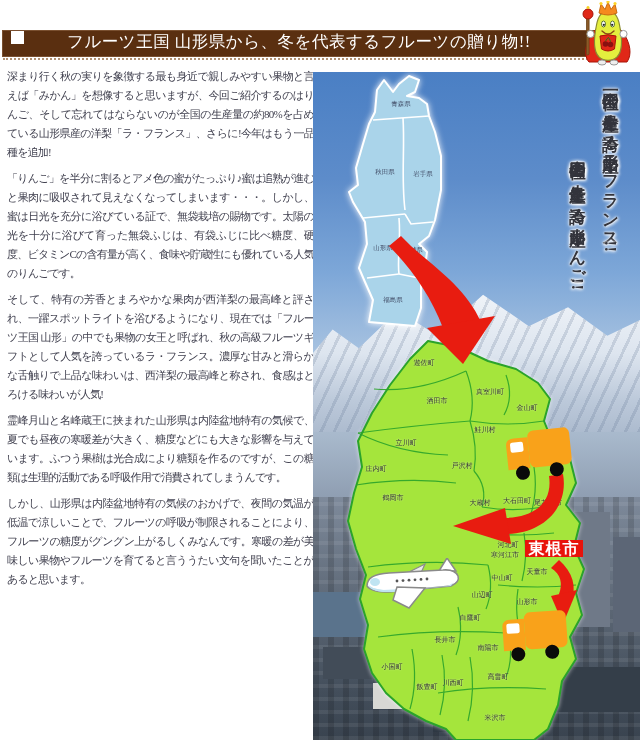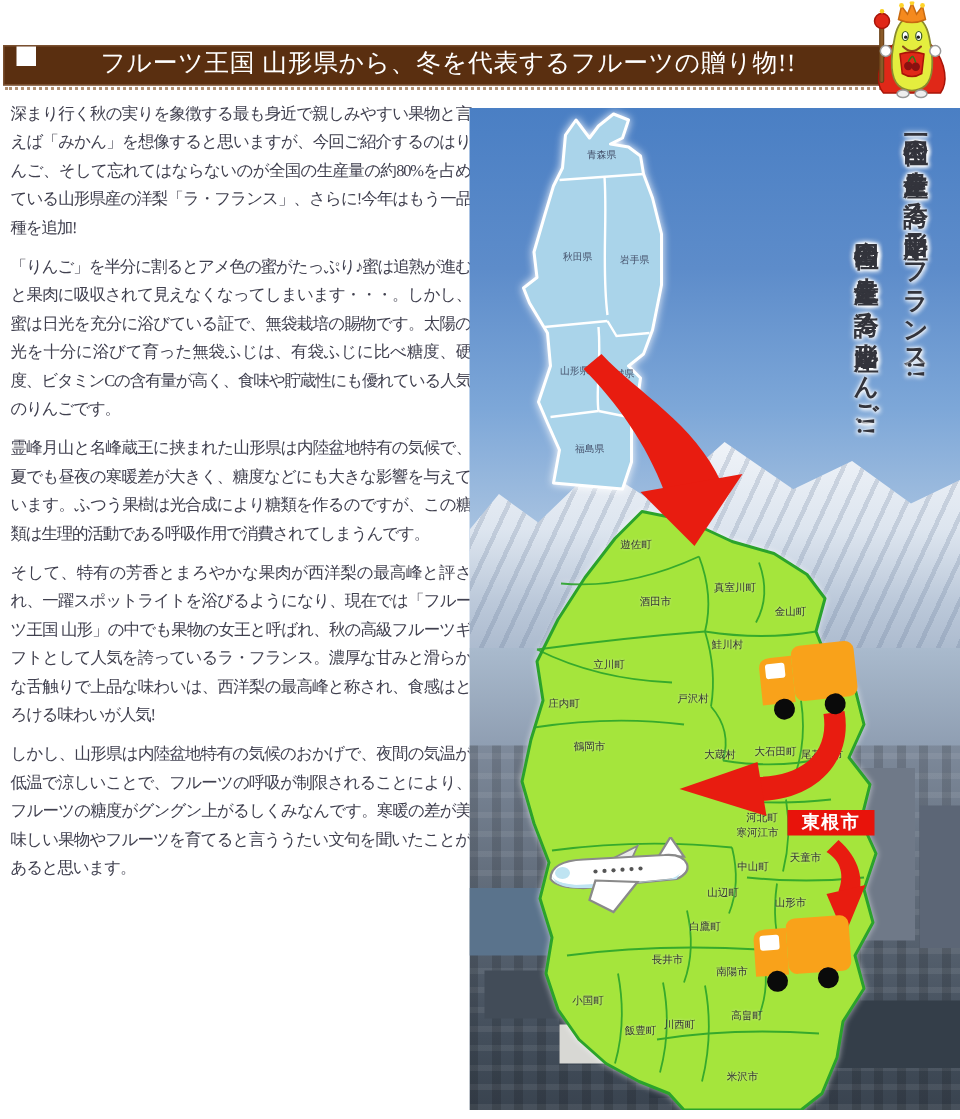--- a/index.html
+++ b/index.html
@@ -50,21 +50,21 @@
   .yamagata-map svg{filter:drop-shadow(0 0 2px rgba(255,255,255,.6));}
   .muni-label{position:absolute;transform:translate(-50%,-50%);font-size:7px;color:#333;
               white-space:nowrap;text-shadow:0 0 2px rgba(255,255,255,.55);}
 
   
   .arrows{position:absolute;inset:0;pointer-events:none;}
   .truck1{position:absolute;left:190px;top:355px;width:72px;height:52px;transform:rotate(-6deg);}
   .truck2{position:absolute;left:186px;top:535px;width:72px;height:55px;transform:rotate(-4deg);}
   .plane{position:absolute;left:50px;top:486px;width:104px;height:56px;}
   .highlight{position:absolute;left:212px;top:468px;width:58px;height:17px;
-             background:var(--highlight-red,#e8130b);color:#fff;font-size:12px;font-weight:bold;
+             background:var(--highlight-red,#e8130b);color:#fff;font-size:16px;font-weight:bold;
              text-align:center;line-height:17px;letter-spacing:1px;}
   .vtext{position:absolute;writing-mode:vertical-rl;color:#33343c;font-weight:600;
          text-shadow:0 0 2px #fff,0 0 4px #fff,1px 1px 3px rgba(255,255,255,.95);}
   .v1{left:286px;top:8px;font-size:16.5px;letter-spacing:.5px;}
   .v2{left:253px;top:76px;font-size:16.5px;letter-spacing:1px;}
 </style>
 </head>
 <body>
 
 <div class="header" data-interactable="false">
@@ -95,22 +95,22 @@
     <circle cx="12.5" cy="33" r="3.6" fill="#fff" stroke="#999"></circle>
     <circle cx="45.5" cy="33" r="3.6" fill="#fff" stroke="#999"></circle>
     <ellipse cx="24" cy="61.5" rx="4" ry="2.5" fill="#eee" stroke="#999"></ellipse>
     <ellipse cx="36" cy="61.5" rx="4" ry="2.5" fill="#eee" stroke="#999"></ellipse>
   </svg>
 </div>
 
 <div class="article" data-interactable="false">
     <p data-interactable="false">深まり行く秋の実りを象徴する最も身近で親しみやすい果物と言えば「みかん」を想像すると思いますが、今回ご紹介するのはりんご、そして忘れてはならないのが全国の生産量の約80%を占めている山形県産の洋梨「ラ・フランス」、さらに!今年はもう一品種を追加!</p>
     <p data-interactable="false">「りんご」を半分に割るとアメ色の蜜がたっぷり♪蜜は追熟が進むと果肉に吸収されて見えなくなってしまいます・・・。しかし、蜜は日光を充分に浴びている証で、無袋栽培の賜物です。太陽の光を十分に浴びて育った無袋ふじは、有袋ふじに比べ糖度、硬度、ビタミンCの含有量が高く、食味や貯蔵性にも優れている人気のりんごです。</p>
+    <p data-interactable="false">そして、特有の芳香とまろやかな果肉が西洋梨の最高峰と評され、一躍スポットライトを浴びるようになり、現在では「フルーツ王国 山形」の中でも果物の女王と呼ばれ、秋の高級フルーツギフトとして人気を誇っているラ・フランス。濃厚な甘みと滑らかな舌触りで上品な味わいは、西洋梨の最高峰と称され、食感はとろける味わいが人気!</p>
     <p data-interactable="false">霊峰月山と名峰蔵王に挟まれた山形県は内陸盆地特有の気候で、夏でも昼夜の寒暖差が大きく、糖度などにも大きな影響を与えています。ふつう果樹は光合成により糖類を作るのですが、この糖類は生理的活動である呼吸作用で消費されてしまうんです。</p>
-    <p data-interactable="false">そして、特有の芳香とまろやかな果肉が西洋梨の最高峰と評され、一躍スポットライトを浴びるようになり、現在では「フルーツ王国 山形」の中でも果物の女王と呼ばれ、秋の高級フルーツギフトとして人気を誇っているラ・フランス。濃厚な甘みと滑らかな舌触りで上品な味わいは、西洋梨の最高峰と称され、食感はとろける味わいが人気!</p>
     <p data-interactable="false">しかし、山形県は内陸盆地特有の気候のおかげで、夜間の気温が低温で涼しいことで、フルーツの呼吸が制限されることにより、フルーツの糖度がグングン上がるしくみなんです。寒暖の差が美味しい果物やフルーツを育てると言ううたい文句を聞いたことがあると思います。</p>
   </div>
 
 <div class="photo" data-interactable="false">
   <div class="mountain" data-interactable="false"></div>
   <div class="haze" data-interactable="false"></div>
   <div class="city" data-interactable="false">
     <div class="bld" style="left:0;top:95px;width:55px;height:45px;background:#5a738c;" data-interactable="false"></div>
     <div class="bld" style="left:150px;top:118px;width:42px;height:32px;background:#b0a28e;" data-interactable="false"></div>
     <div class="bld" style="left:235px;top:15px;width:62px;height:115px;background:#6f7988;" data-interactable="false"></div>

